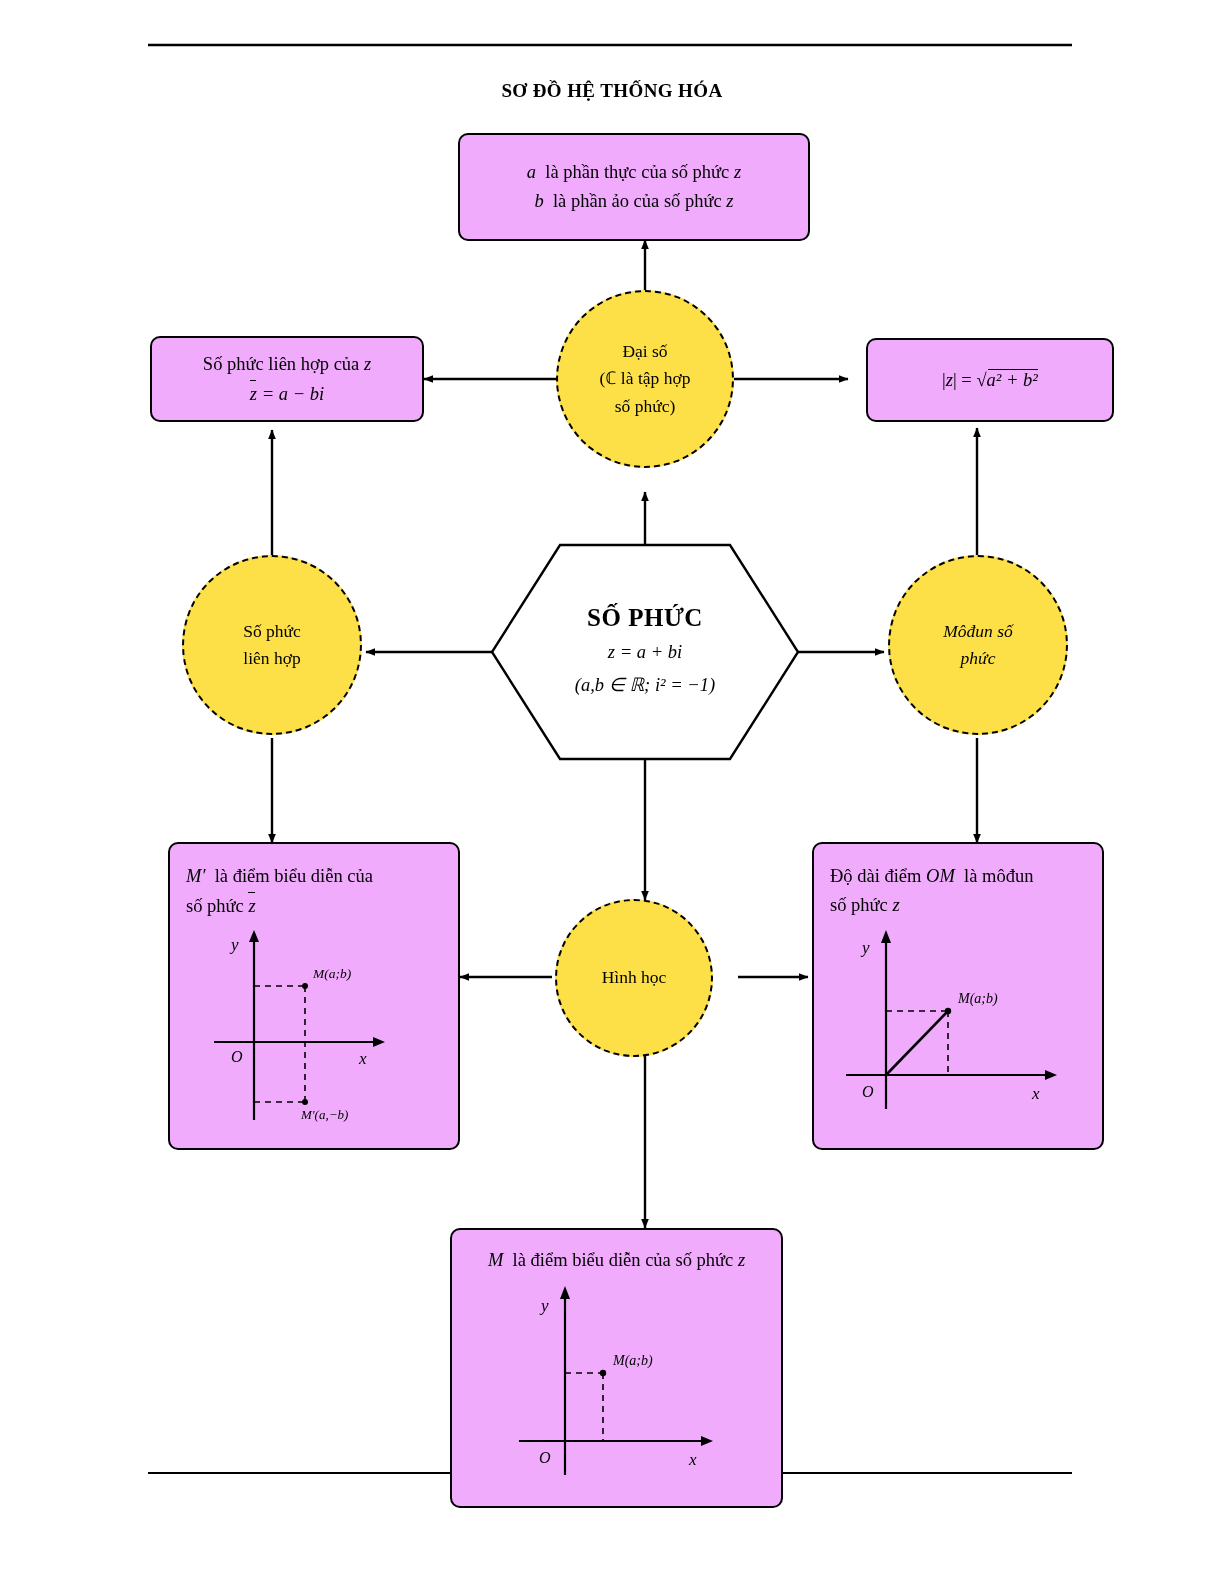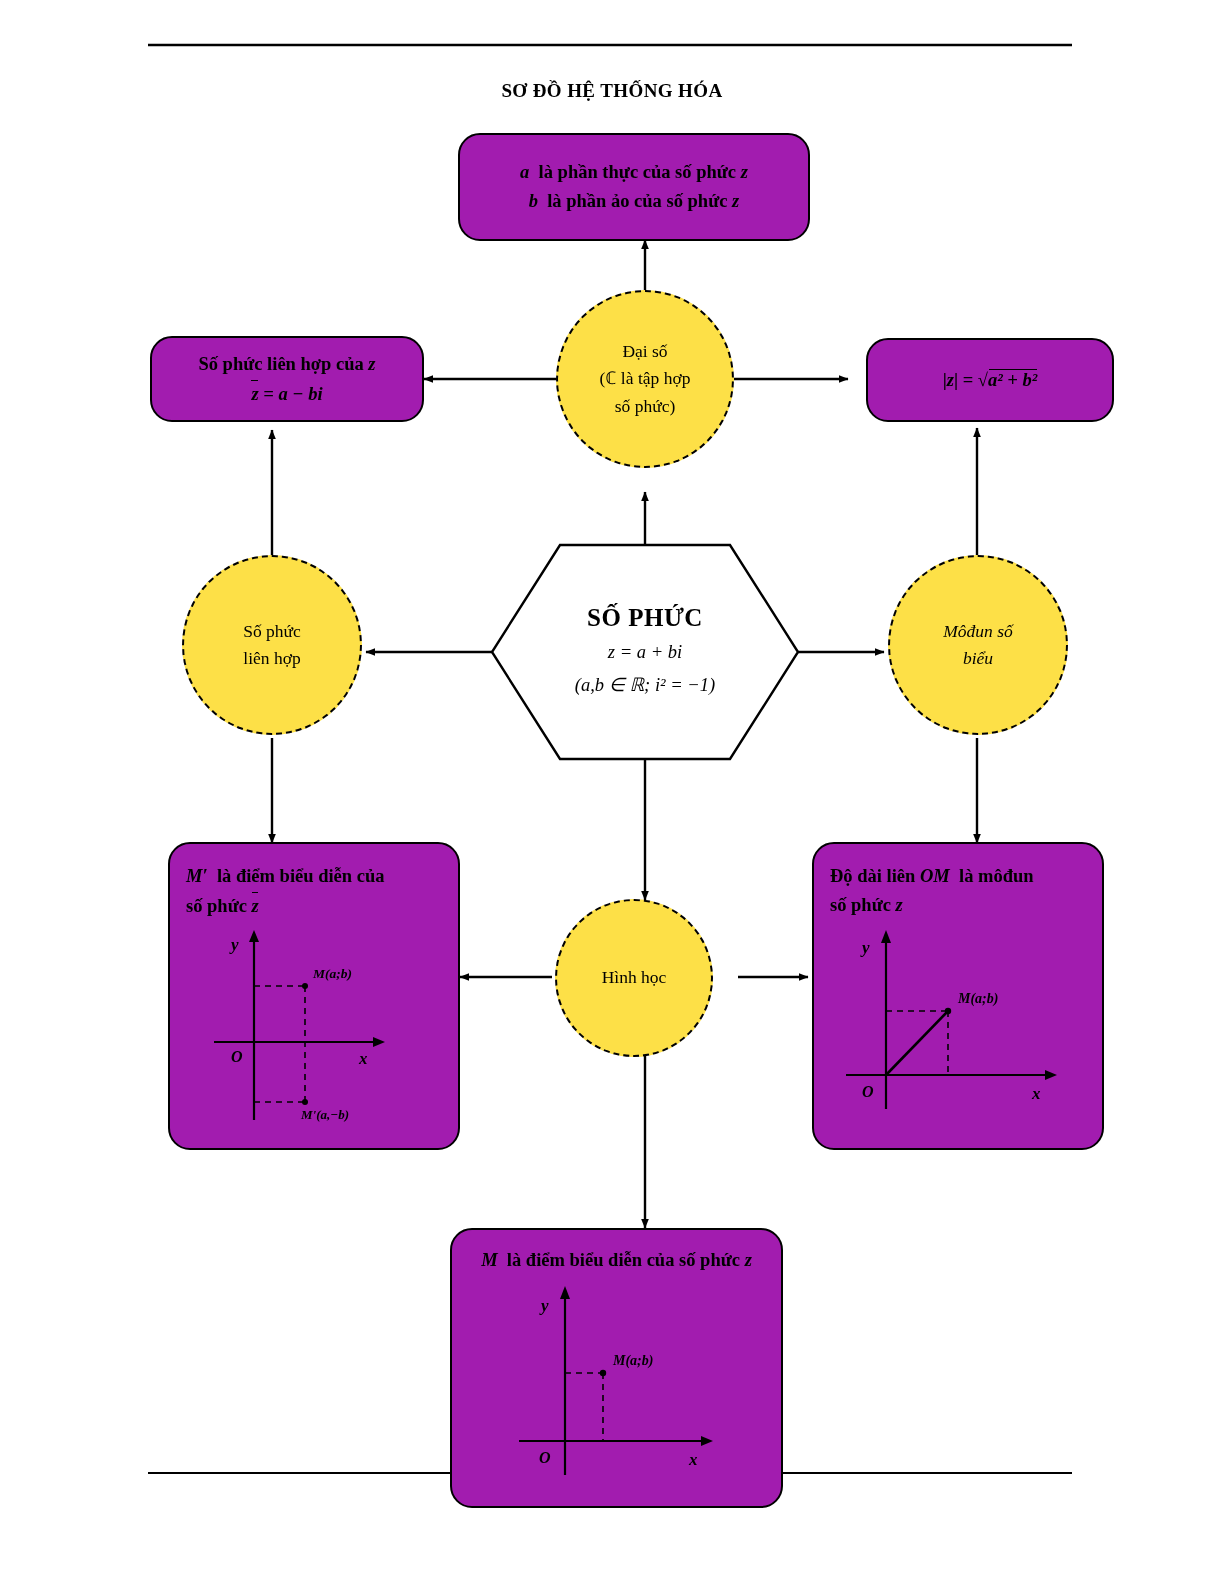--- a/index.html
+++ b/index.html
@@ -32,23 +32,22 @@
     box-sizing: border-box;
     display: flex;
     flex-direction: column;
     align-items: center;
     justify-content: center;
     text-align: center;
     z-index: 5;
   }
   .rbox {
     border: 2px solid #000;
-    border-radius: 22px;
-    background: #a21caf;
-    font-weight: bold;
+    border-radius: 10px;
+    background: #f0abfc;
   }
   .circ {
     border: 2.5px dashed #000;
     border-radius: 50%;
     background: #fde047;
   }
   .hex {
     background: #fff;
   }
   .page-title {
@@ -187,21 +186,21 @@
     <span class="ln sz18" style="margin-top:4px;"><i>(a,b ∈ ℝ; i² = −1)</i></span>
   </div>
 
   <div class="node circ" style="left:182px; top:555px; width:180px; height:180px;">
     <span class="ln sz17">Số  phức</span>
     <span class="ln sz17">liên hợp</span>
   </div>
 
   <div class="node circ" style="left:888px; top:555px; width:180px; height:180px;font-style:italic;">
     <span class="ln sz17">Môđun  số</span>
-    <span class="ln sz17">biểu</span>
+    <span class="ln sz17">phức</span>
   </div>
 
   <div class="node circ" style="left:555px; top:899px; width:158px; height:158px;">
     <span class="ln sz17">Hình học</span>
   </div>
 
   <div class="node rbox" style="left:168px; top:842px; width:292px; height:308px; justify-content:flex-start; padding-top:18px;">
     <div class="boxtext">
       <span class="ln sz18"><i>M′</i>&nbsp; <span>là điểm biểu diễn của</span></span>
       <span class="ln sz18"><span>số phức</span> <i class="ovl">z</i></span>
@@ -219,21 +218,21 @@
       <text x="22" y="26" font-size="17" font-style="italic" font-family="'Liberation Serif', serif">y</text>
       <text x="150" y="140" font-size="17" font-style="italic" font-family="'Liberation Serif', serif">x</text>
       <text x="22" y="138" font-size="16" font-style="italic" font-family="'Liberation Serif', serif">O</text>
       <text x="104" y="54" font-size="13.5" font-style="italic" font-family="'Liberation Serif', serif">M(a;b)</text>
       <text x="92" y="195" font-size="13" font-style="italic" font-family="'Liberation Serif', serif">M'(a,−b)</text>
     </svg>
   </div>
 
   <div class="node rbox" style="left:812px; top:842px; width:292px; height:308px; justify-content:flex-start; padding-top:18px;">
     <div class="boxtext">
-      <span class="ln sz18"><span>Độ dài liên</span> <i>OM</i>&nbsp; <span>là môđun</span></span>
+      <span class="ln sz18"><span>Độ dài điểm</span> <i>OM</i>&nbsp; <span>là môđun</span></span>
       <span class="ln sz18"><span>số phức</span> <i>z</i></span>
     </div>
     <svg class="mini-chart" width="240" height="190" viewBox="0 0 240 190">
       <line x1="48" y1="14" x2="48" y2="186" stroke="#000" stroke-width="2.2"></line>
       <path d="M48,7 L43,20 L53,20 z" fill="#000"></path>
       <line x1="8" y1="152" x2="210" y2="152" stroke="#000" stroke-width="2.2"></line>
       <path d="M219,152 L207,147 L207,157 z" fill="#000"></path>
       <line x1="48" y1="88" x2="110" y2="88" stroke="#000" stroke-width="1.6" stroke-dasharray="6 5"></line>
       <line x1="110" y1="88" x2="110" y2="152" stroke="#000" stroke-width="1.6" stroke-dasharray="6 5"></line>
       <line x1="48" y1="152" x2="110" y2="88" stroke="#000" stroke-width="2.6"></line>

